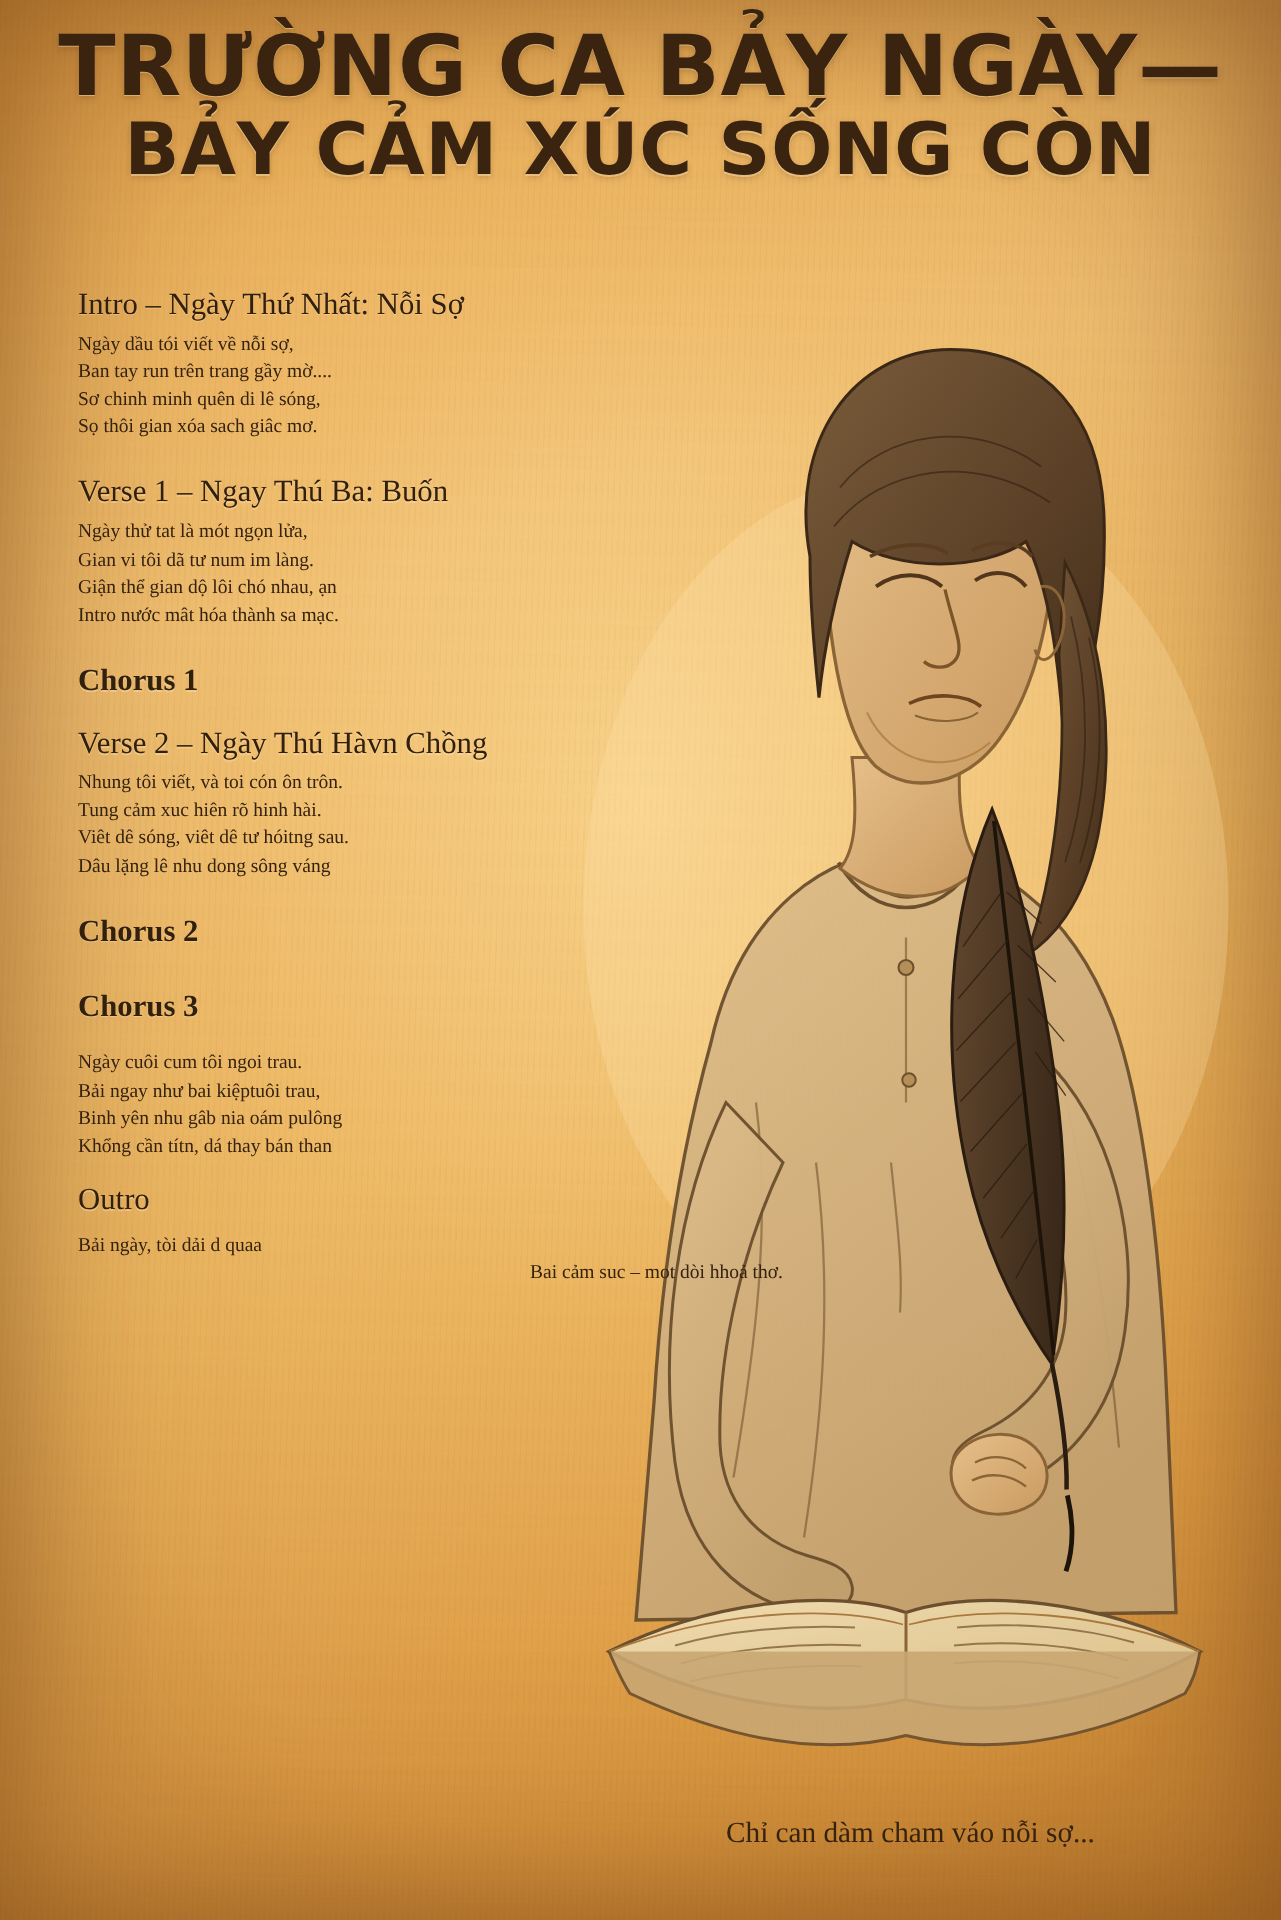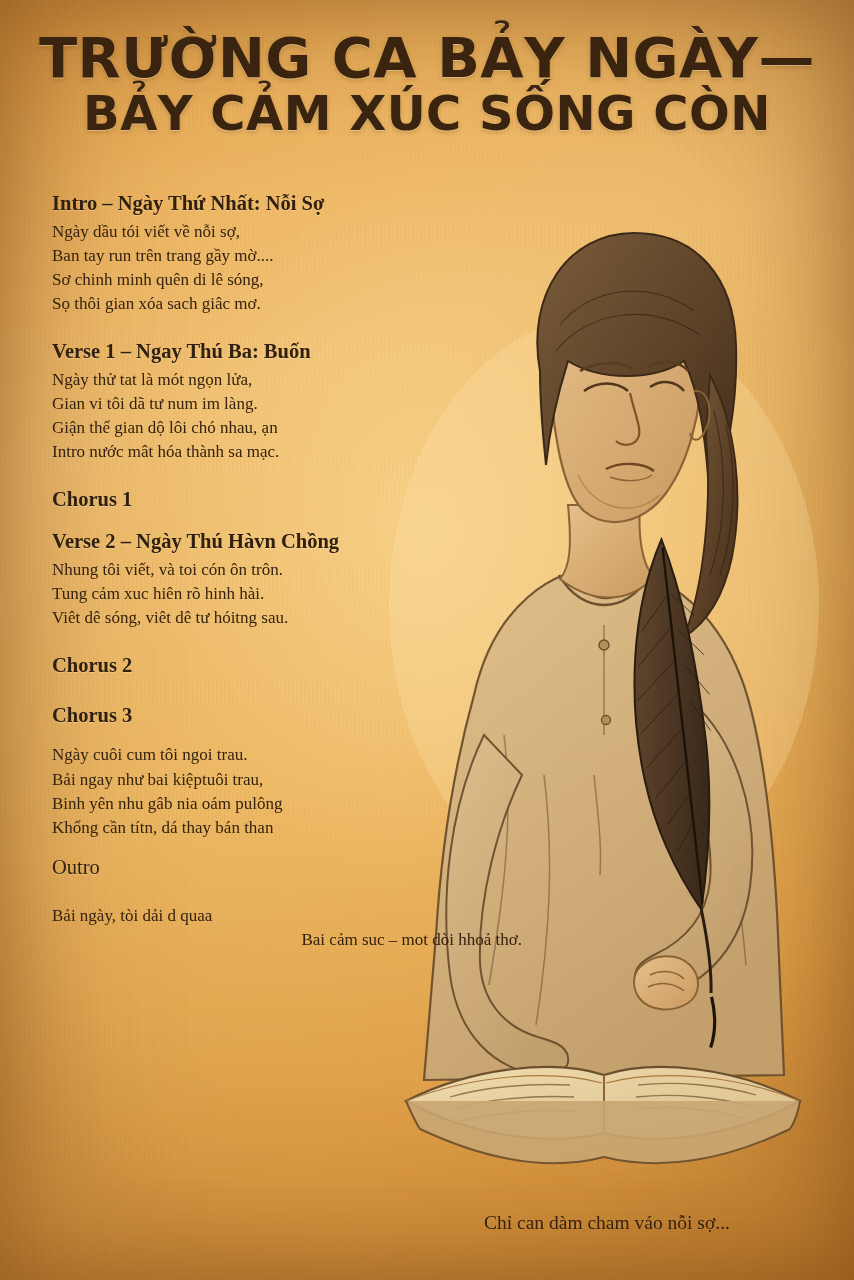--- a/index.html
+++ b/index.html
@@ -36,21 +36,21 @@
     pointer-events: none;
     box-shadow:
       inset 0 0 90px rgba(110,60,15,0.45),
       inset 0 0 180px rgba(140,80,25,0.30);
     background: radial-gradient(ellipse 90% 85% at 50% 50%, rgba(0,0,0,0) 55%, rgba(110,60,15,0.22) 100%);
   }
 
   
   .title-block {
     position: absolute;
-    top: 28px;
+    top: 15px;
     left: 0;
     width: 854px;
     text-align: center;
     z-index: 6;
   }
   .title-line {
     font-family: "DejaVu Sans", sans-serif;
     font-weight: 700;
     font-size: 56px;
     line-height: 1.08;
@@ -78,37 +78,37 @@
     position: absolute;
     left: 52px;
     top: 190px;
     width: 470px;
     z-index: 5;
     color: #2e1c0c;
   }
   .sec { margin-bottom: 14px; }
   .sec-head {
     font-family: "Liberation Serif", serif;
-    font-weight: 700;
+    font-weight: 400;
     font-size: 20.5px;
     line-height: 1.35;
     margin-bottom: 2px;
     color: #32200e;
     text-shadow: 0 1px 0 rgba(255,235,190,0.35);
   }
   .sec-head.plain { font-weight: 700; }
   .sec-line {
-    font-size: 17px;
+    font-size: 13px;
     line-height: 1.42;
     color: #35220f;
     white-space: nowrap;
   }
   .gap-s { height: 8px; }
   .outro { margin-top: 10px; }
-  .outro .sec-head { font-weight: 400; font-size: 20.5px; margin-bottom: 22px; }
+  .outro .sec-head { font-weight: 400; font-size: 20.5px; margin-bottom: 6px; }
   .outro-last { position: relative; text-align: right; }
 </style>
 </head>
 <body>
 
 <div id="poster">
 
   <div class="title-block">
     <div class="title-line l1">TRƯỜNG CA BẢY NGÀY—</div>
     <div class="title-line l2">BẢY CẢM XÚC SỐNG CÒN</div>
@@ -279,20 +279,21 @@
 
     <div class="sec">
       <div class="sec-head plain">Chorus 1</div>
     </div>
 
     <div class="sec">
       <div class="sec-head">Verse 2 – Ngày Thú Hàvn Chồng</div>
       <div class="sec-line">Nhung tôi viết, và toi cón ôn trôn.</div>
       <div class="sec-line">Tung cảm xuc hiên rõ hinh hài.</div>
       <div class="sec-line">Viêt dê sóng, viêt dê tư hóitng sau.</div>
+      <div class="sec-line">Dâu lặng lê nhu dong sông váng</div>
     </div>
 
     <div class="gap-s"></div>
 
     <div class="sec">
       <div class="sec-head plain">Chorus 2</div>
     </div>
 
 
     <div class="gap-s"></div>

